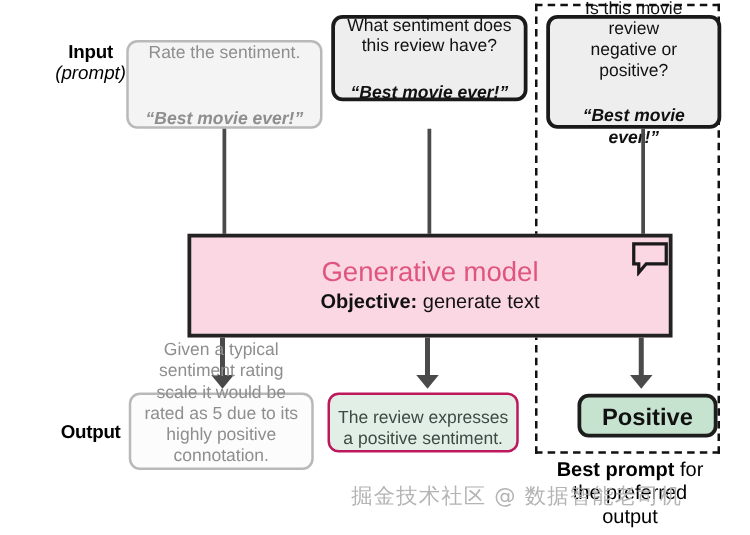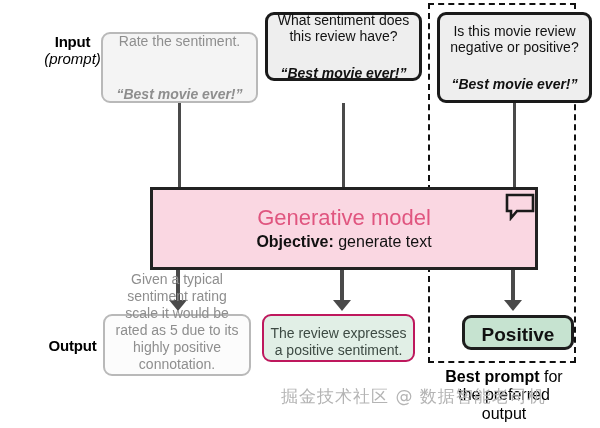--- a/index.html
+++ b/index.html
@@ -185,21 +185,21 @@
     <div class="q">Rate the sentiment.</div>
     <div class="quote">“Best movie ever!”</div>
   </div>
 
   <div class="abs prompt-box prompt-strong" style="left:265px; top:12px; width:157px; height:69px;">
     <div class="q">What sentiment does</div>
     <div class="q">this review have?</div>
     <div class="quote">“Best movie ever!”</div>
   </div>
 
-  <div class="abs prompt-box prompt-strong" style="left:437px; top:12px; width:155px; height:91px;">
+  <div class="abs prompt-box prompt-strong" style="left:437px; top:12px; width:140px; height:91px;">
     <div class="q">Is this movie review</div>
     <div class="q">negative or positive?</div>
     <div class="quote">“Best movie ever!”</div>
   </div>
 
   <div class="abs vline" style="left:178px; top:103px; height:85px;"></div>
   <div class="abs vline" style="left:342px; top:103px; height:85px;"></div>
   <div class="abs vline" style="left:513px; top:103px; height:85px;"></div>
 
   <div class="abs" id="model-box" style="left:150px; top:187px; width:388px; height:83px;">

